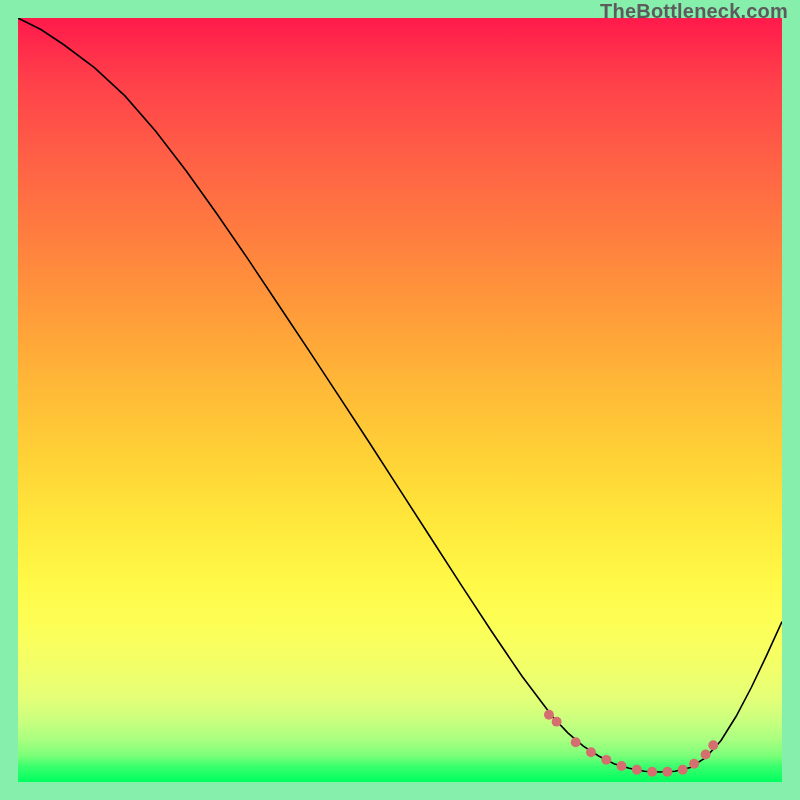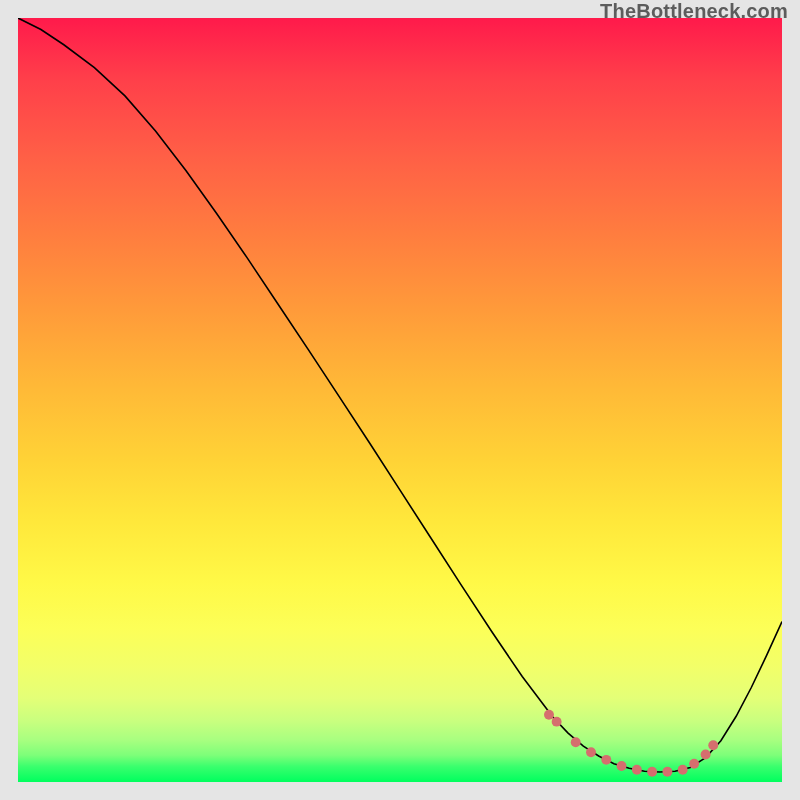--- a/index.html
+++ b/index.html
@@ -7,21 +7,21 @@
     padding: 0;
     width: 800px;
     height: 800px;
     overflow: hidden;
     font-family: Arial, Helvetica, sans-serif;
   }
   .chart-container {
     position: relative;
     width: 800px;
     height: 800px;
-    background: #e5e5e5;
+    background: #86efac;
   }
   .plot-area {
     position: absolute;
     left: 18px;
     top: 18px;
     width: 764px;
     height: 764px;
     background: linear-gradient(
       to bottom,
       #ff1a4b 0%,

